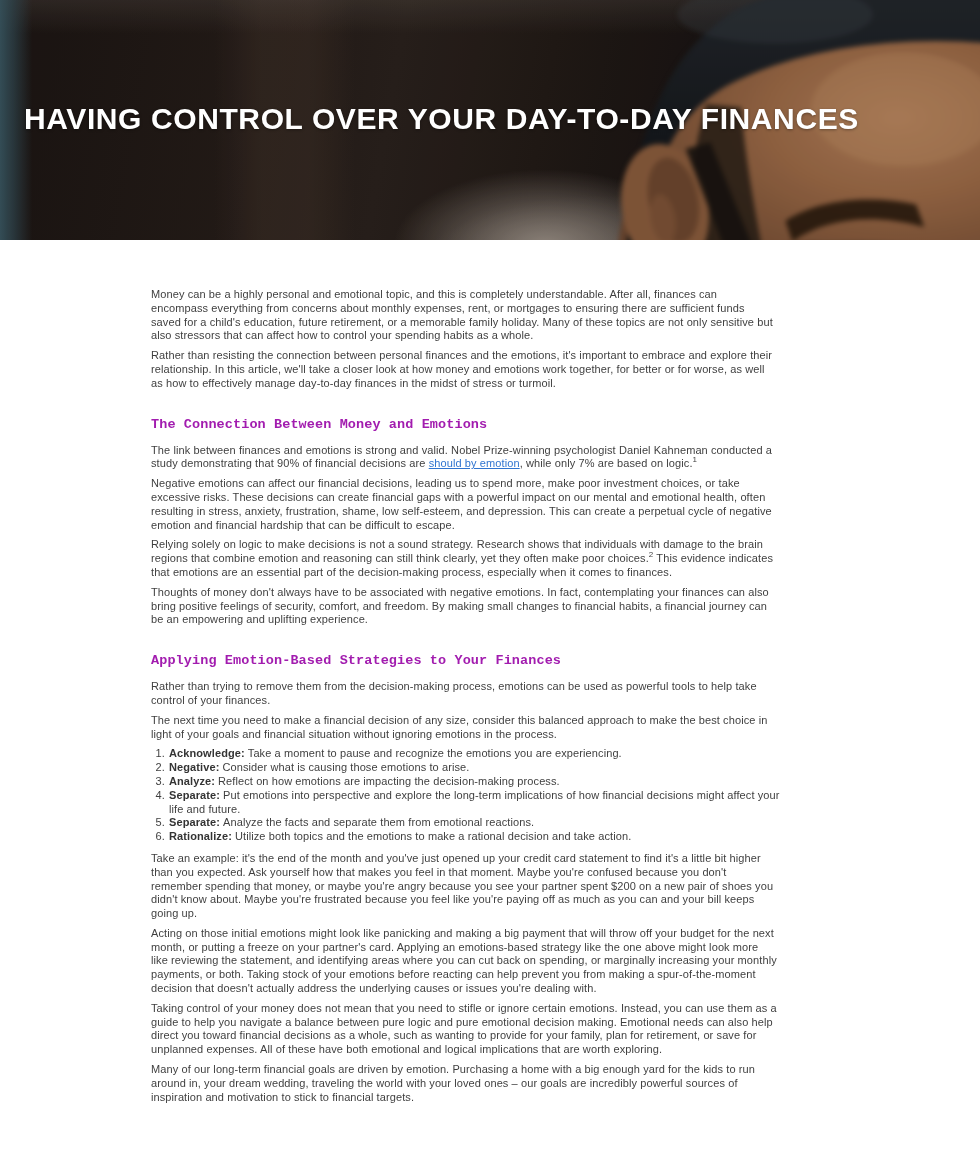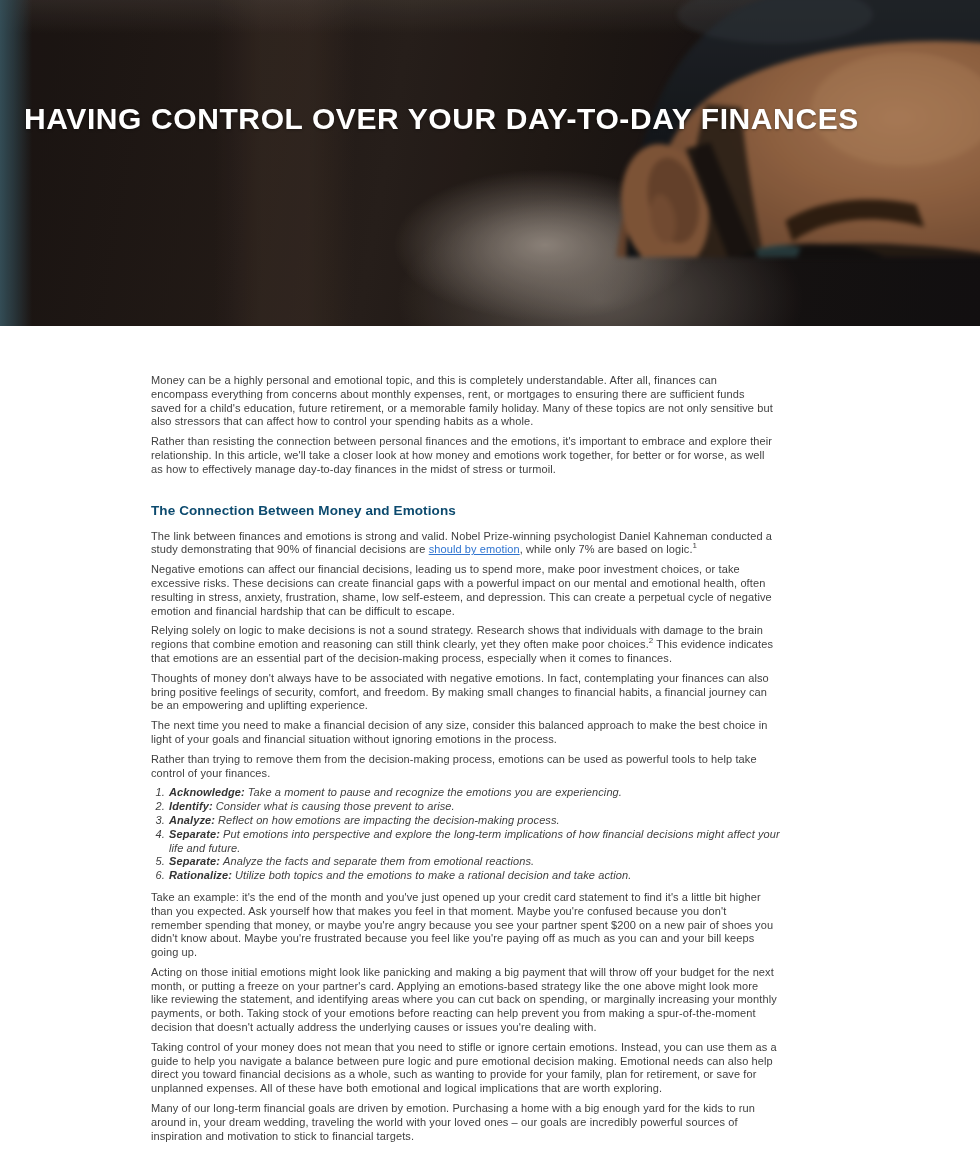--- a/index.html
+++ b/index.html
@@ -9,21 +9,21 @@
     min-height: 1162px;
     background: #ffffff;
     font-family: "Liberation Sans", sans-serif;
     color: #3f3f3f;
   }
 
   
   .hero {
     position: relative;
     width: 980px;
-    height: 326px;
+    height: 240px;
     overflow: hidden;
     background:
       radial-gradient(210px 105px at 545px 245px, rgba(158,147,137,0.95), rgba(158,147,137,0) 72%),
       radial-gradient(290px 150px at 600px 300px, rgba(124,115,107,0.75), rgba(124,115,107,0) 70%),
       linear-gradient(to right, rgba(58,88,99,0.95) 0px, rgba(52,78,88,0.65) 14px, rgba(52,78,88,0) 32px),
       linear-gradient(to bottom, rgba(118,108,99,0.22) 0px, rgba(118,108,99,0.0) 34px),
       linear-gradient(to right, rgba(0,0,0,0) 215px, rgba(68,52,43,0.45) 262px, rgba(68,52,43,0.45) 308px, rgba(0,0,0,0) 355px),
       linear-gradient(100deg, #1c1513 0%, #251c18 28%, #2a211c 40%, #221a16 55%, #181312 72%, #131011 100%);
   }
   .hero-photo-man {
@@ -65,30 +65,30 @@
     font-size: 11px;
     line-height: 13.8px;
     letter-spacing: 0.1px;
   }
   .content p { margin: 0 14px 6px 0; }
   .content h2 {
     margin: 25px 0 10px 0;
     font-size: 13.5px;
     line-height: 18px;
     font-weight: 700;
-    color: #0c4a6e;
+    color: #a21caf;
     letter-spacing: 0.1px;
+    font-family: Liberation Mono, monospace;
   }
   a.inline-link { color: #2f74d0; text-decoration: underline; cursor: pointer; }
   sup.footnote { font-size: 8px; line-height: 0; vertical-align: super; }
   ol.steps {
     margin: 4px 0 8px 0;
     padding-left: 17px;
     list-style: decimal;
-    font-style: italic;
   }
   ol.steps li { margin: 0; padding-left: 1px; }
   .step-term { font-weight: 700; color: #343434; margin-right: 3px; }
 </style>
 </head>
 <body>
 
 <header class="hero">
   <svg class="hero-photo-man" viewBox="0 0 420 253" preserveAspectRatio="none" aria-hidden="true">
     <defs>
@@ -136,27 +136,28 @@
   <h2>The Connection Between Money and Emotions</h2>
 
   <p><span>The link between finances and emotions is strong and valid. Nobel Prize-winning psychologist Daniel Kahneman conducted a study demonstrating that 90% of financial decisions are </span><a class="inline-link" href="#">should by emotion</a><span>, while only 7% are based on logic.</span><sup class="footnote">1</sup></p>
 
   <p>Negative emotions can affect our financial decisions, leading us to spend more, make poor investment choices, or take excessive risks. These decisions can create financial gaps with a powerful impact on our mental and emotional health, often resulting in stress, anxiety, frustration, shame, low self-esteem, and depression. This can create a perpetual cycle of negative emotion and financial hardship that can be difficult to escape.</p>
 
   <p><span>Relying solely on logic to make decisions is not a sound strategy. Research shows that individuals with damage to the brain regions that combine emotion and reasoning can still think clearly, yet they often make poor choices.</span><sup class="footnote">2</sup><span> This evidence indicates that emotions are an essential part of the decision-making process, especially when it comes to finances.</span></p>
 
   <p>Thoughts of money don't always have to be associated with negative emotions. In fact, contemplating your finances can also bring positive feelings of security, comfort, and freedom. By making small changes to financial habits, a financial journey can be an empowering and uplifting experience.</p>
 
+  <h2>Applying Emotion-Based Strategies to Your Finances</h2>
 
+  <p>Rather than trying to remove them from the decision-making process, emotions can be used as powerful tools to help take control of your finances.</p>
   <p>The next time you need to make a financial decision of any size, consider this balanced approach to make the best choice in light of your goals and financial situation without ignoring emotions in the process.</p>
-  <p>Rather than trying to remove them from the decision-making process, emotions can be used as powerful tools to help take control of your finances.</p>
 
   <ol class="steps">
     <li><span class="step-term">Acknowledge:</span><span>Take a moment to pause and recognize the emotions you are experiencing.</span></li>
-    <li><span class="step-term">Identify:</span><span>Consider what is causing those prevent to arise.</span></li>
+    <li><span class="step-term">Negative:</span><span>Consider what is causing those emotions to arise.</span></li>
     <li><span class="step-term">Analyze:</span><span>Reflect on how emotions are impacting the decision-making process.</span></li>
     <li><span class="step-term">Separate:</span><span>Put emotions into perspective and explore the long-term implications of how financial decisions might affect your life and future.</span></li>
     <li><span class="step-term">Separate:</span><span>Analyze the facts and separate them from emotional reactions.</span></li>
     <li><span class="step-term">Rationalize:</span><span>Utilize both topics and the emotions to make a rational decision and take action.</span></li>
   </ol>
 
   <p>Take an example: it's the end of the month and you've just opened up your credit card statement to find it's a little bit higher than you expected. Ask yourself how that makes you feel in that moment. Maybe you're confused because you don't remember spending that money, or maybe you're angry because you see your partner spent $200 on a new pair of shoes you didn't know about. Maybe you're frustrated because you feel like you're paying off as much as you can and your bill keeps going up.</p>
   <p>Acting on those initial emotions might look like panicking and making a big payment that will throw off your budget for the next month, or putting a freeze on your partner's card. Applying an emotions-based strategy like the one above might look more like reviewing the statement, and identifying areas where you can cut back on spending, or marginally increasing your monthly payments, or both. Taking stock of your emotions before reacting can help prevent you from making a spur-of-the-moment decision that doesn't actually address the underlying causes or issues you're dealing with.</p>
   <p>Taking control of your money does not mean that you need to stifle or ignore certain emotions. Instead, you can use them as a guide to help you navigate a balance between pure logic and pure emotional decision making. Emotional needs can also help direct you toward financial decisions as a whole, such as wanting to provide for your family, plan for retirement, or save for unplanned expenses. All of these have both emotional and logical implications that are worth exploring.</p>
   <p>Many of our long-term financial goals are driven by emotion. Purchasing a home with a big enough yard for the kids to run around in, your dream wedding, traveling the world with your loved ones – our goals are incredibly powerful sources of inspiration and motivation to stick to financial targets.</p>

